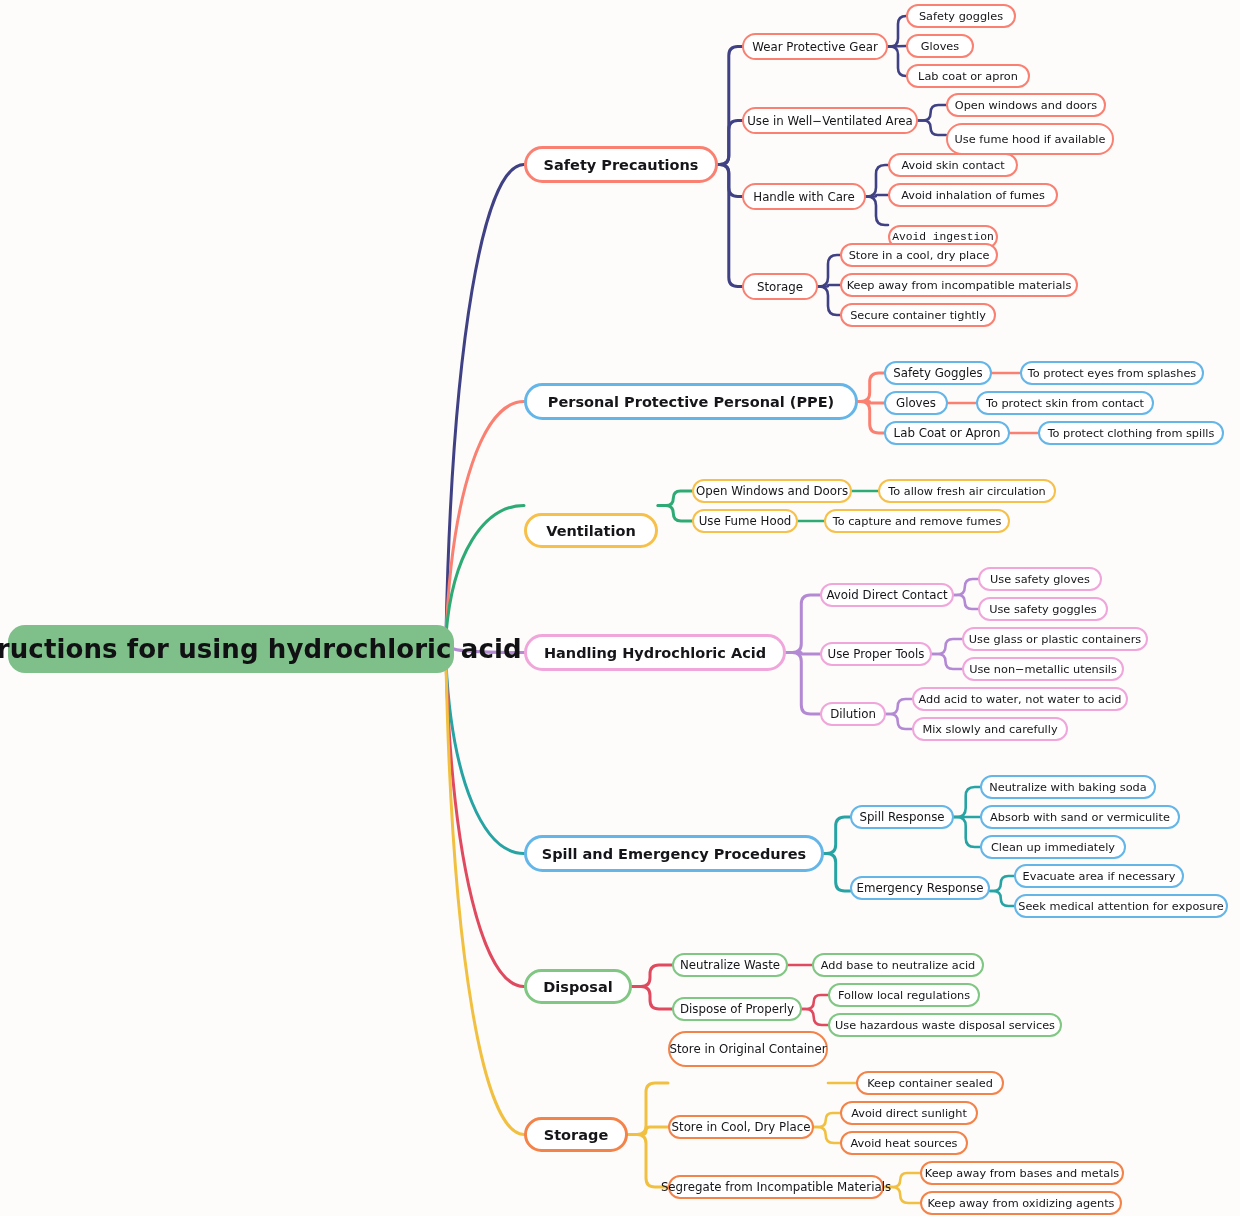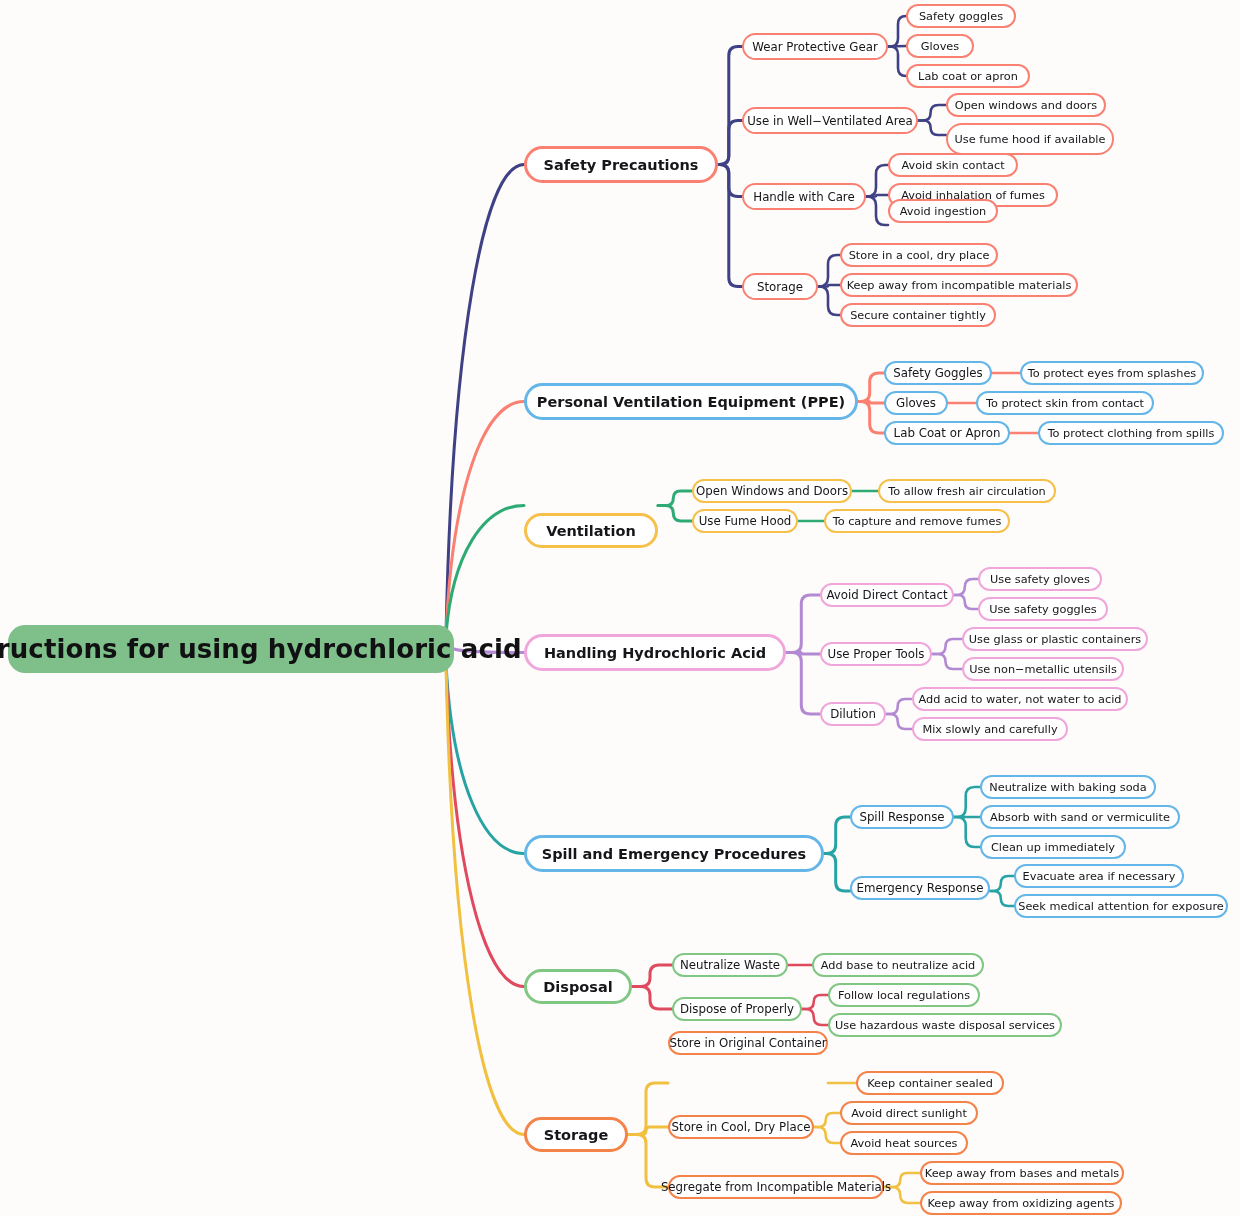--- a/index.html
+++ b/index.html
@@ -155,37 +155,37 @@
       </div>
       <div class="node lvl2" style="left: 742px; top: 183px; width: 124px; height: 27px; border-color: rgb(250, 128, 114);">
         <span>Handle with Care</span>
       </div>
       <div class="node lvl3" style="left: 888px; top: 153px; width: 130px; height: 24px; border-color: rgb(250, 128, 114);">
         <span>Avoid skin contact</span>
       </div>
       <div class="node lvl3" style="left: 888px; top: 183px; width: 170px; height: 24px; border-color: rgb(250, 128, 114);">
         <span>Avoid inhalation of fumes</span>
       </div>
-      <div class="node lvl3" style="left: 888px; top: 199px; width: 110px; height: 24px; border-color: rgb(250, 128, 114);">
+      <div class="node lvl3" style="left: 888px; top: 225px; width: 110px; height: 24px; border-color: rgb(250, 128, 114); font-family: Liberation Mono, monospace;">
         <span>Avoid ingestion</span>
       </div>
       <div class="node lvl2" style="left: 742px; top: 273px; width: 76px; height: 27px; border-color: rgb(250, 128, 114);">
         <span>Storage</span>
       </div>
       <div class="node lvl3" style="left: 840px; top: 243px; width: 158px; height: 24px; border-color: rgb(250, 128, 114);">
         <span>Store in a cool, dry place</span>
       </div>
       <div class="node lvl3" style="left: 840px; top: 273px; width: 238px; height: 24px; border-color: rgb(250, 128, 114);">
         <span>Keep away from incompatible materials</span>
       </div>
       <div class="node lvl3" style="left: 840px; top: 303px; width: 156px; height: 24px; border-color: rgb(250, 128, 114);">
         <span>Secure container tightly</span>
       </div>
       <div class="node lvl1" style="left: 524px; top: 383px; width: 334px; height: 37px; border-color: rgb(100, 181, 232);">
-        <span>Personal Ventilation Equipment (PPE)</span>
+        <span>Personal Protective Personal (PPE)</span>
       </div>
       <div class="node lvl2" style="left: 884px; top: 361px; width: 108px; height: 24px; border-color: rgb(100, 181, 232);">
         <span>Safety Goggles</span>
       </div>
       <div class="node lvl3" style="left: 1020px; top: 361px; width: 184px; height: 24px; border-color: rgb(100, 181, 232);">
         <span>To protect eyes from splashes</span>
       </div>
       <div class="node lvl2" style="left: 884px; top: 391px; width: 64px; height: 24px; border-color: rgb(100, 181, 232);">
         <span>Gloves</span>
       </div>
@@ -281,21 +281,21 @@
       </div>
       <div class="node lvl3" style="left: 828px; top: 983px; width: 152px; height: 24px; border-color: rgb(129, 199, 132);">
         <span>Follow local regulations</span>
       </div>
       <div class="node lvl3" style="left: 828px; top: 1013px; width: 234px; height: 24px; border-color: rgb(129, 199, 132);">
         <span>Use hazardous waste disposal services</span>
       </div>
       <div class="node lvl1" style="left: 524px; top: 1117px; width: 104px; height: 35px; border-color: rgb(244, 131, 74);">
         <span>Storage</span>
       </div>
-      <div class="node lvl2" style="left: 668px; top: 1031px; width: 160px; height: 24px; border-color: rgb(244, 131, 74);">
+      <div class="node lvl2" style="left: 668px; top: 1031px; width: 160px; height: 36px; border-color: rgb(244, 131, 74);">
         <span>Store in Original Container</span>
       </div>
       <div class="node lvl3" style="left: 856px; top: 1071px; width: 148px; height: 24px; border-color: rgb(244, 131, 74);">
         <span>Keep container sealed</span>
       </div>
       <div class="node lvl2" style="left: 668px; top: 1115px; width: 146px; height: 24px; border-color: rgb(244, 131, 74);">
         <span>Store in Cool, Dry Place</span>
       </div>
       <div class="node lvl3" style="left: 840px; top: 1101px; width: 138px; height: 24px; border-color: rgb(244, 131, 74);">
         <span>Avoid direct sunlight</span>

